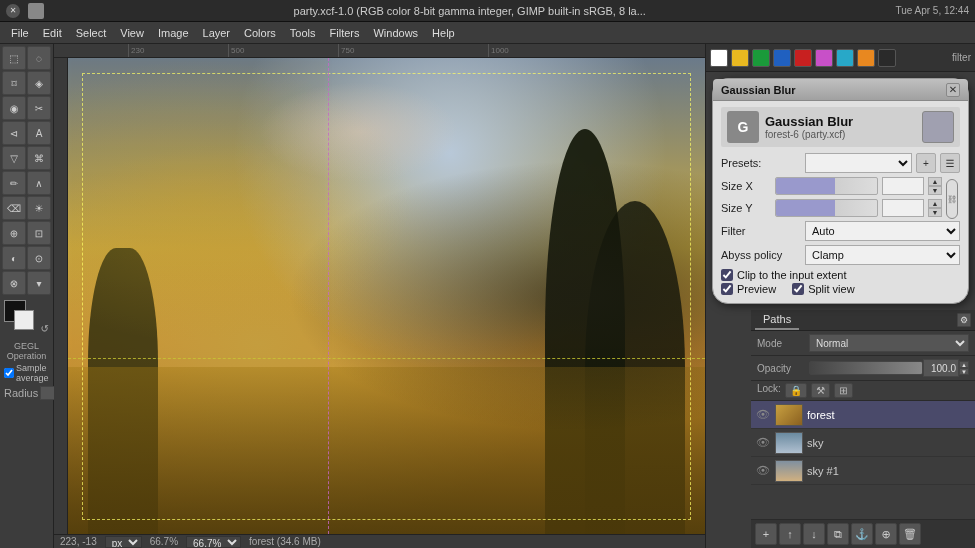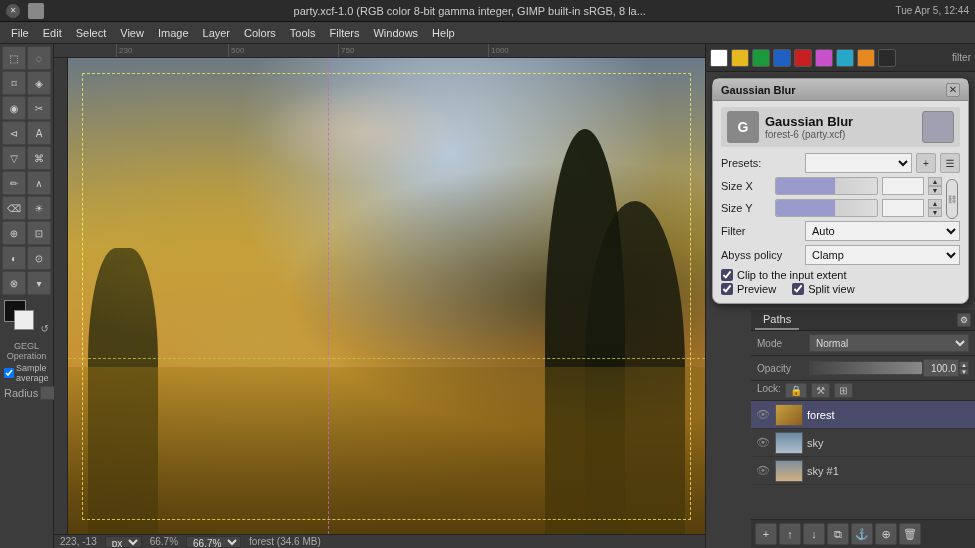--- a/index.html
+++ b/index.html
@@ -205,21 +205,21 @@
       width: 18px; height: 18px;
       border-radius: 2px;
       border: 1px solid #555;
     }
 
     
     .dialog-overlay {
       position: relative;
       background: #e0e0e0;
       border: 1px solid #999;
-      border-radius: 8px;
+      border-radius: 16px;
       margin: 6px;
       box-shadow: 2px 2px 8px rgba(0,0,0,0.5);
       color: #111;
       font-size: 11px;
     }
     .dialog-titlebar {
       background: linear-gradient(to bottom, #c0c0c0, #a0a0a0);
       border-radius: 4px 4px 0 0;
       height: 22px;
       display: flex;
@@ -548,21 +548,21 @@
           <div style="width:12px; height:7px; background:#555; border:1px solid #444; display:flex; align-items:center; justify-content:center; font-size:7px; cursor:pointer;">▼</div>
         </div>
       </div>
     </div>
   </div>
 
   <div id="canvas-area">
 
     <div class="ruler-h">
       <div style="position:relative; width:100%; height:100%; overflow:hidden;">
-        <span class="ruler-tick" style="left:48px;text-align:center;">230</span>
+        <span class="ruler-tick" style="left:60px;text-align:center;">230</span>
         <span class="ruler-tick" style="left:160px;">500</span>
         <span class="ruler-tick" style="left:270px;">750</span>
         <span class="ruler-tick" style="left:420px;">1000</span>
       </div>
     </div>
 
     <div class="ruler-v" style="height: calc(100% - 28px);">
     </div>
 
     <div class="canvas-img">

